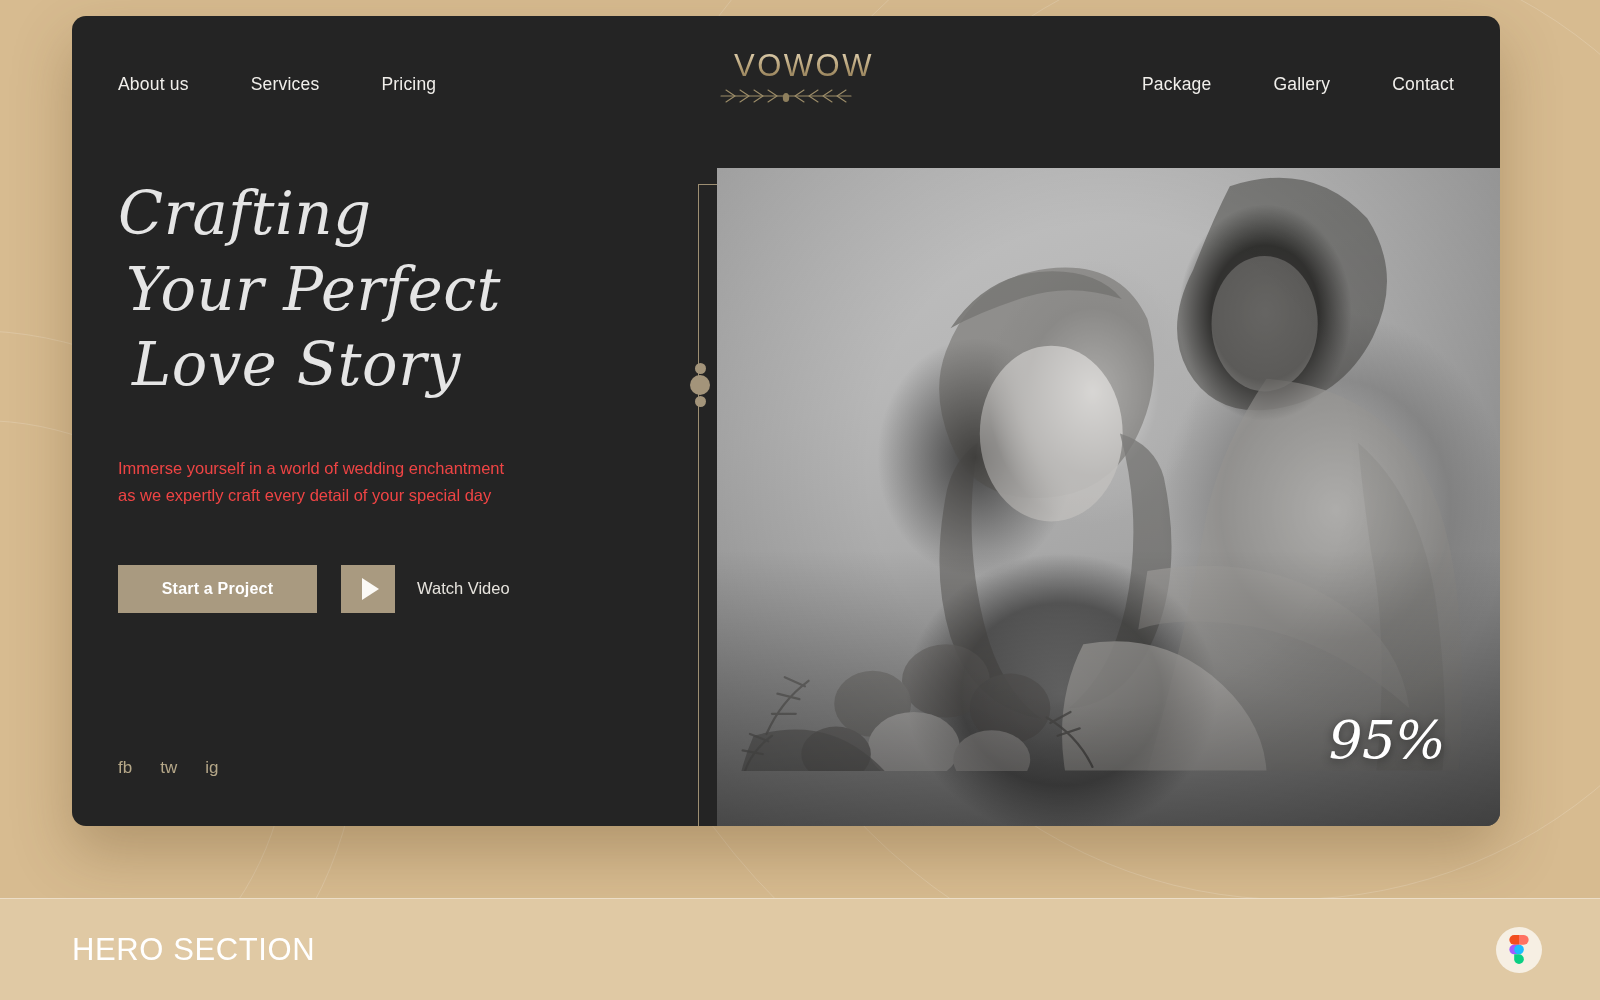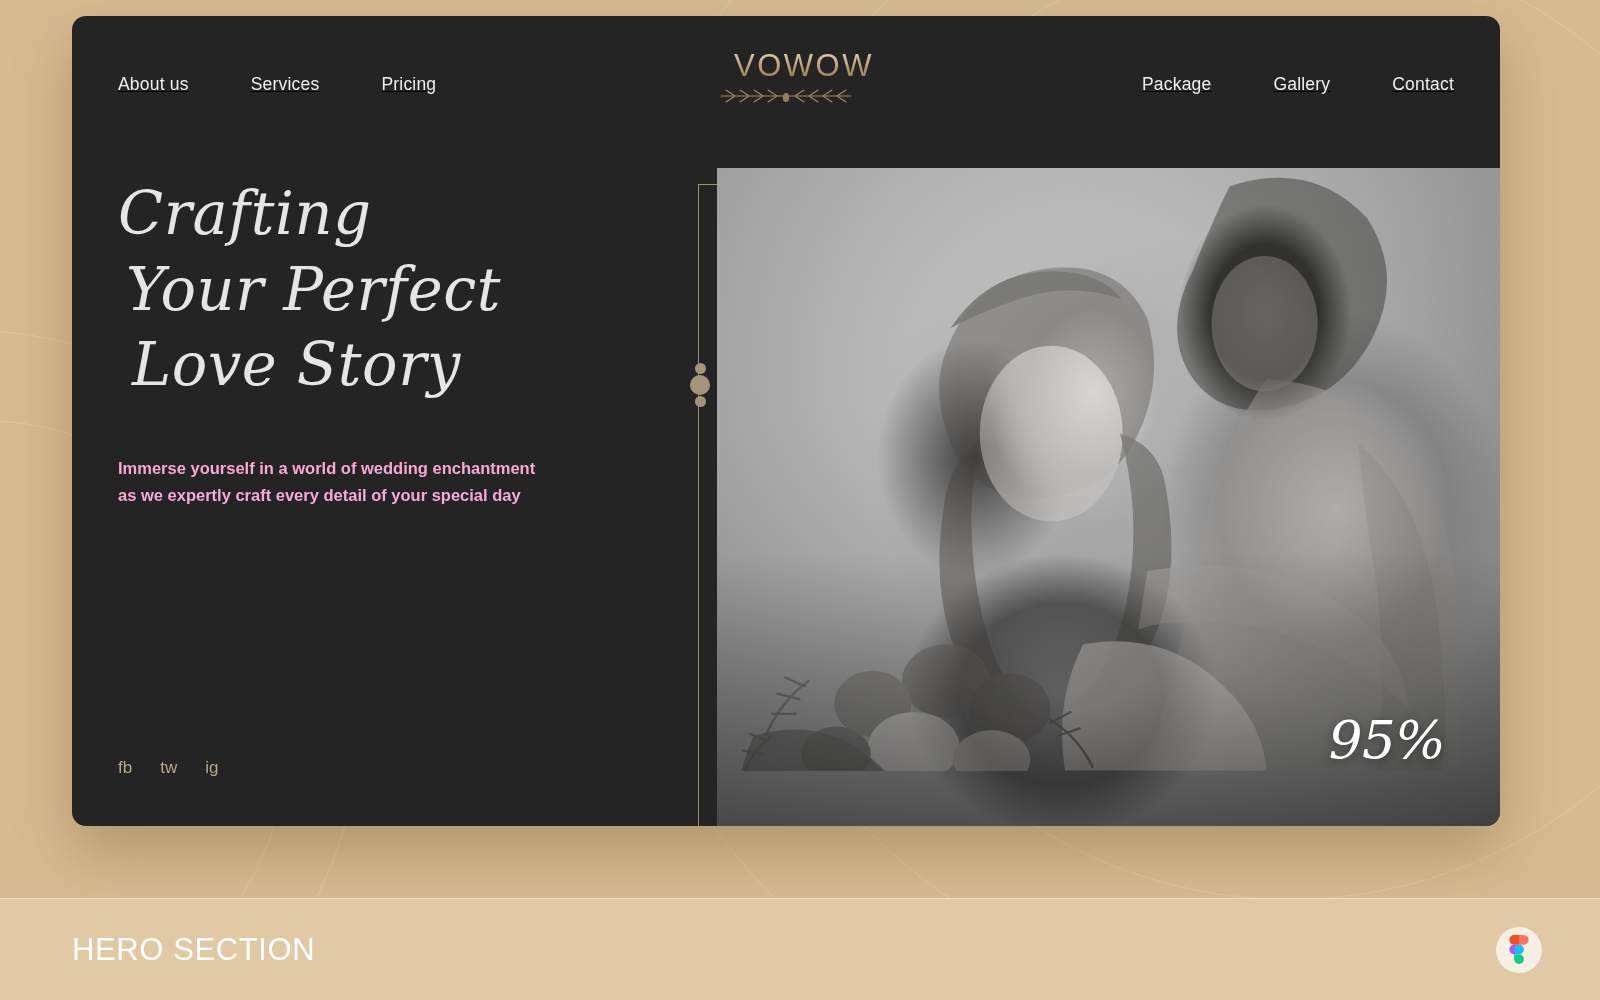--- a/index.html
+++ b/index.html
@@ -53,21 +53,20 @@
     width: 100%;
     height: 136px;
     display: flex;
     align-items: center;
     padding: 0 46px;
     z-index: 6;
   }
   .nav-group {
     display: flex;
     align-items: flex-start;
-    text-decoration: underline;
   }
   .nav-left { gap: 62px; }
   .nav-right { gap: 62px; margin-left: auto; }
   .nav-link {
     color: #f1efeb;
     font-size: 17.5px;
     letter-spacing: 0.2px;
     text-decoration: none;
     white-space: nowrap;
     cursor: pointer;
@@ -115,25 +114,24 @@
     color: #e5e5e5;
     letter-spacing: 0.6px;
     padding-left: 2px;
   }
   .headline .hl-line { display: block; white-space: nowrap; }
   .hl-2 { padding-left: 8px; }
   .hl-3 { padding-left: 14px; }
 
   .subtitle {
     margin-top: 52px;
-    color: #f9a8d4;
+    color: #ef4444;
     font-size: 16.5px;
     line-height: 1.65;
     padding-left: 2px;
-    font-weight: bold;
   }
   .subtitle span { display: block; white-space: nowrap; }
 
   .cta-row {
     margin-top: 56px;
     display: flex;
     align-items: center;
     padding-left: 2px;
   }
   .btn-primary {
@@ -358,20 +356,29 @@
       <span class="hl-line hl-1">Crafting</span>
       <span class="hl-line hl-2">Your Perfect</span>
       <span class="hl-line hl-3">Love Story</span>
     </h1>
 
     <p class="subtitle">
       <span>Immerse yourself in a world of wedding enchantment</span>
       <span>as we expertly craft every detail of your special day</span>
     </p>
 
+    <div class="cta-row">
+      <button class="btn-primary">Start a Project</button>
+      <div class="watch-group">
+        <div class="play-box">
+          <div class="play-tri"></div>
+        </div>
+        <div class="watch-label">Watch Video</div>
+      </div>
+    </div>
 
     <div class="socials">
       <a class="social-link">fb</a>
       <a class="social-link">tw</a>
       <a class="social-link">ig</a>
     </div>
   </div>
 
   <div class="frame-accent">
     <div class="frame-dot-group">

